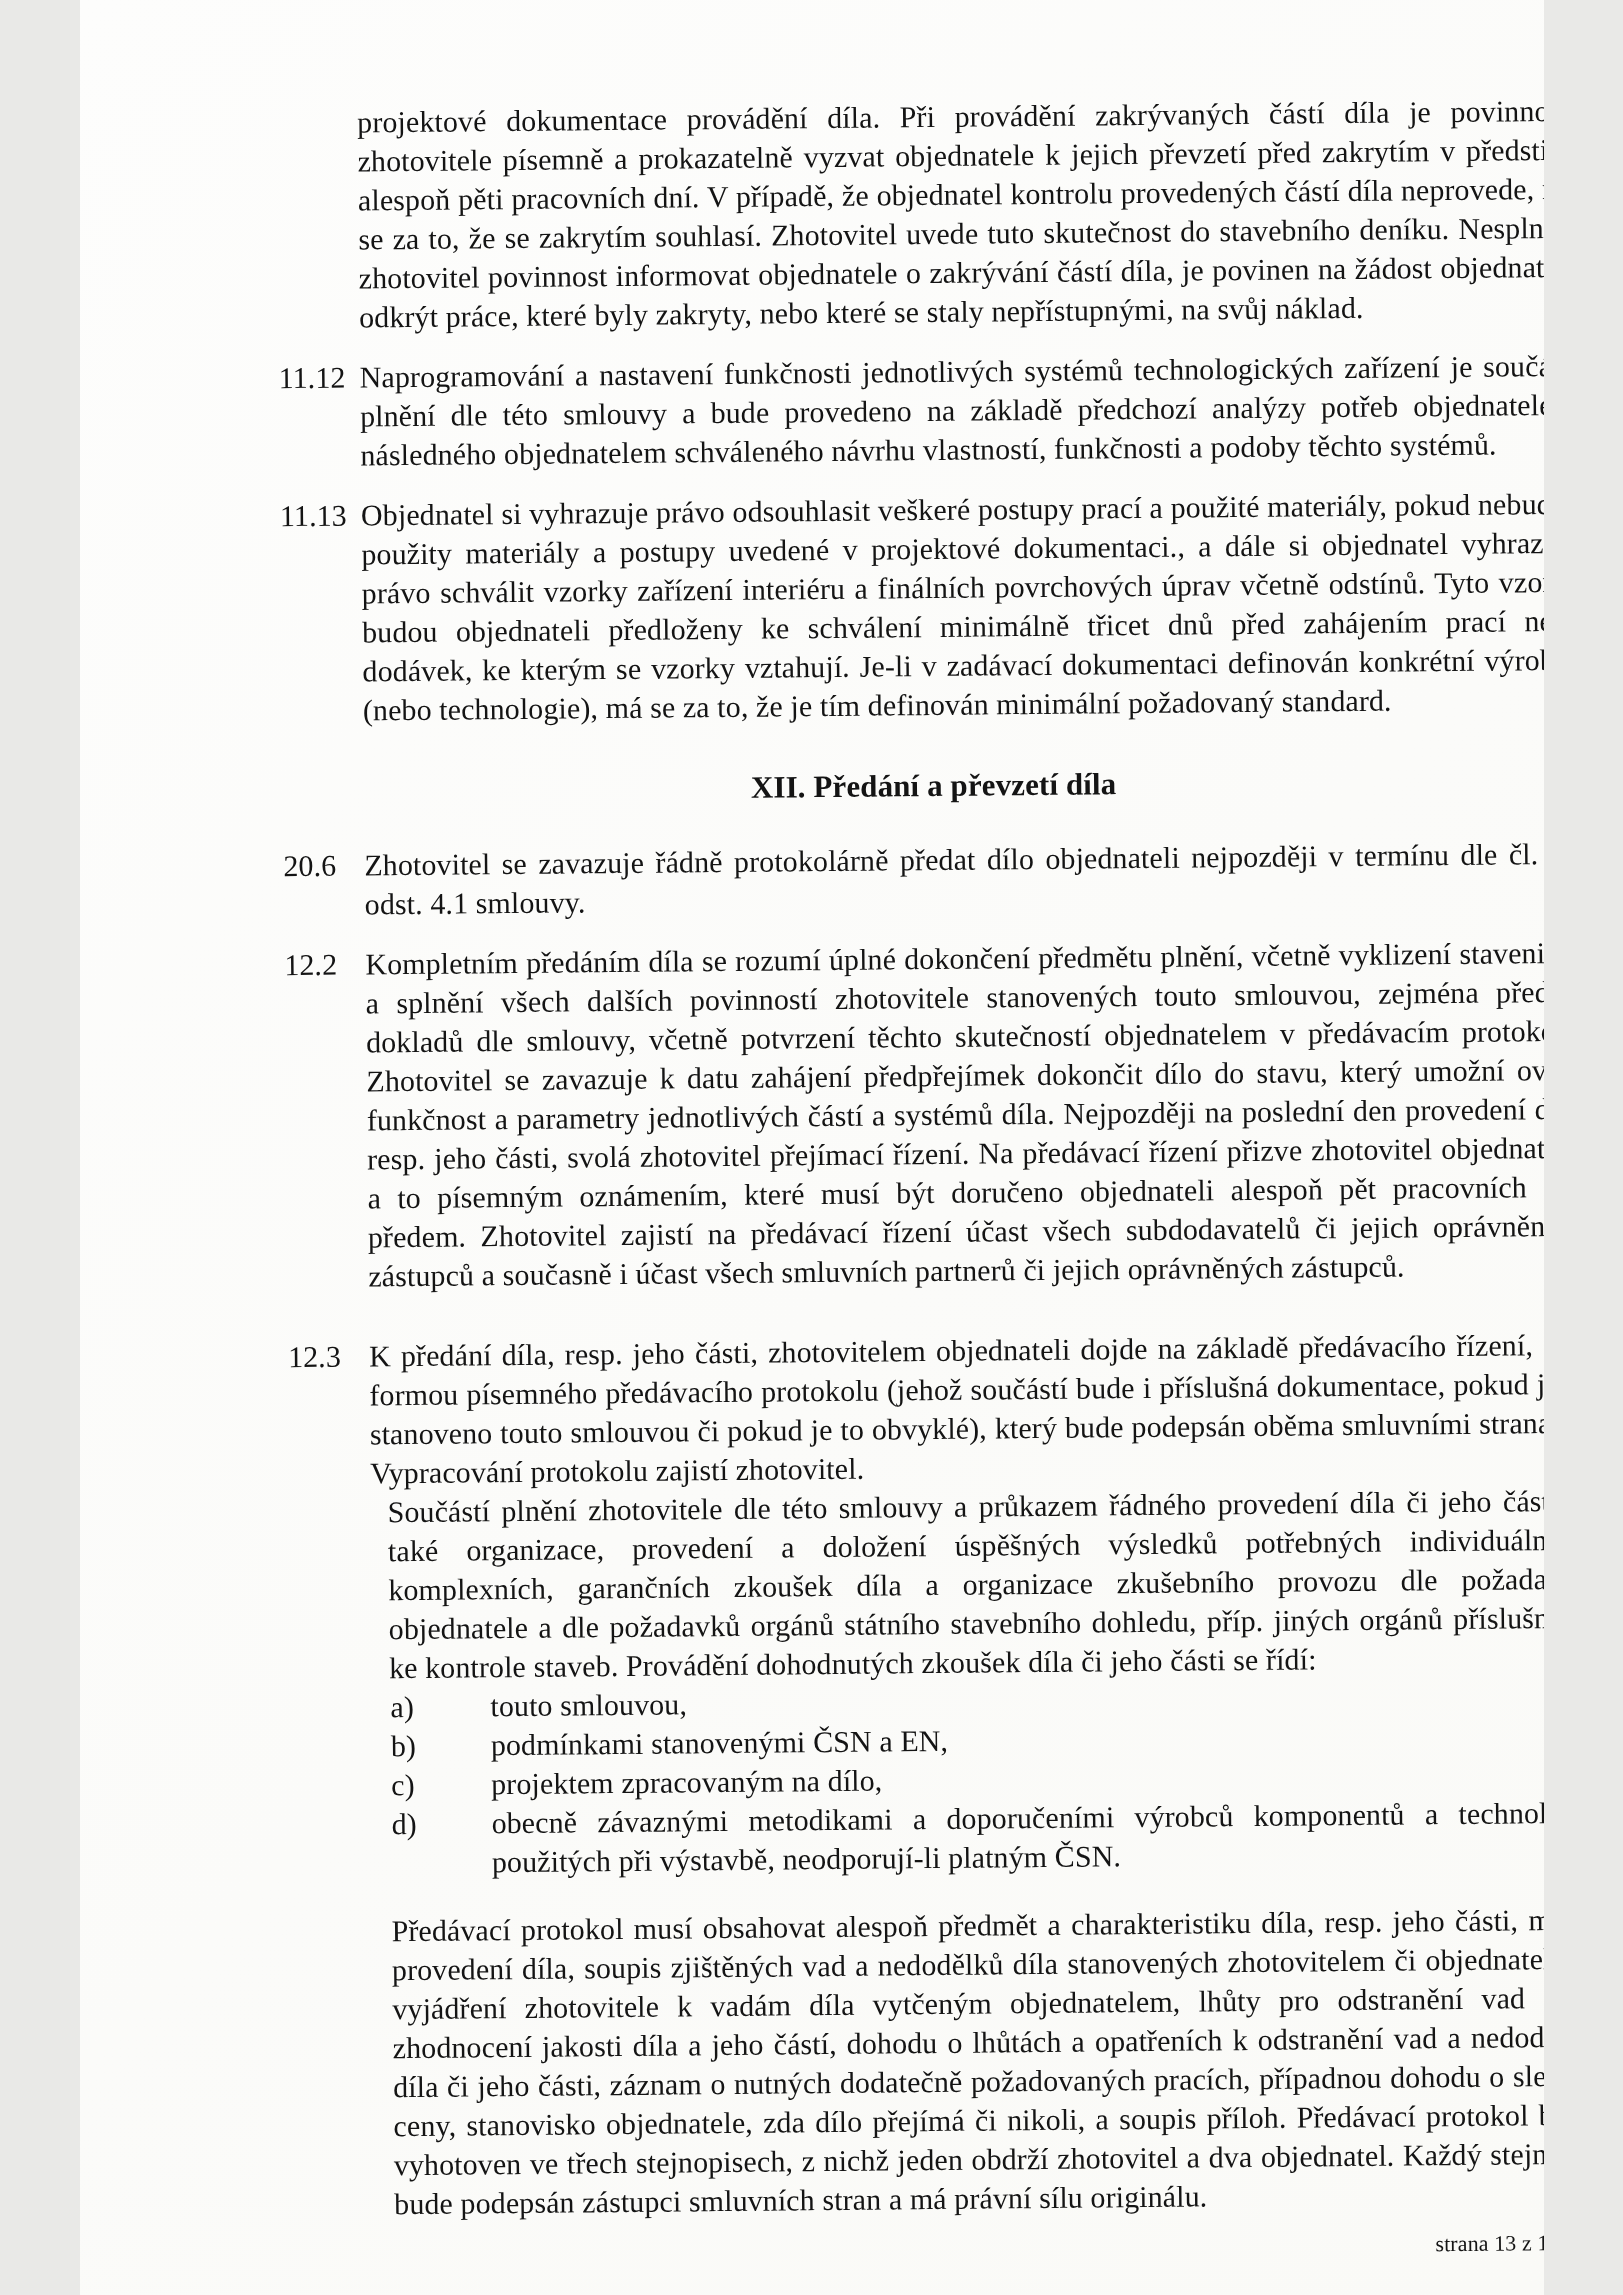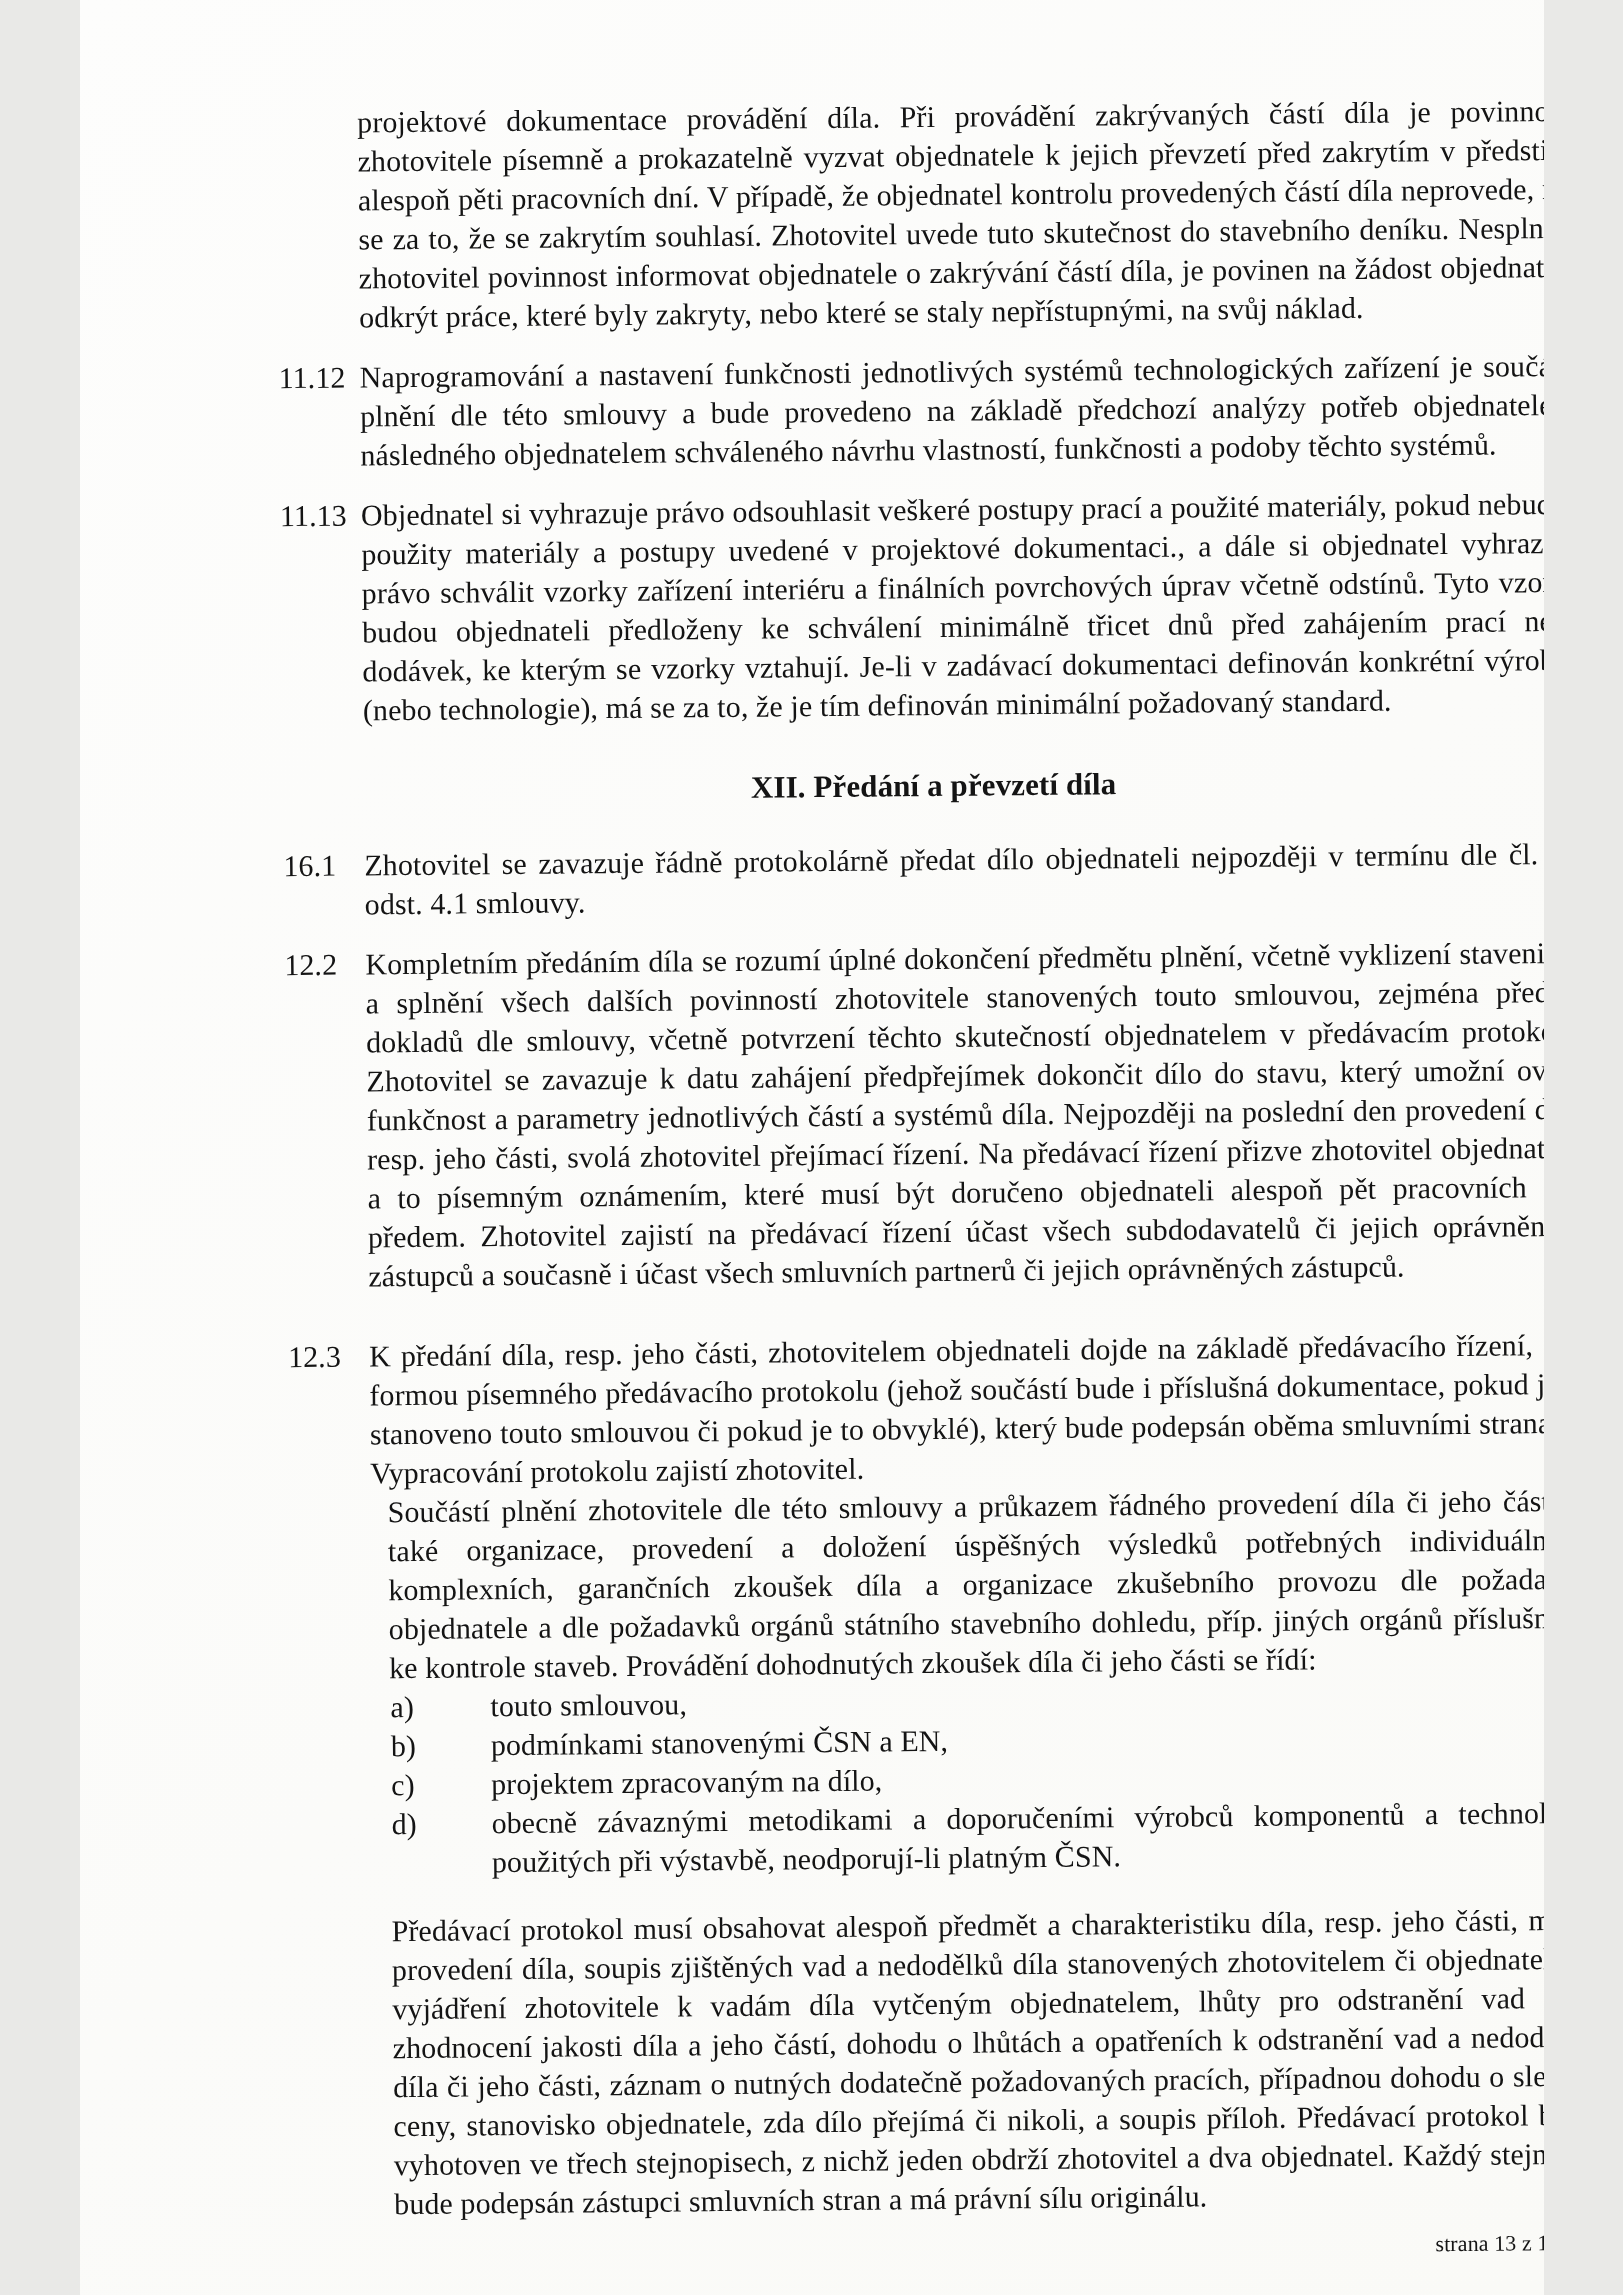--- a/index.html
+++ b/index.html
@@ -97,21 +97,21 @@
     </div>
 
     <div class="clause">
       <span class="num">11.13</span>
       <p class="clause-body">Objednatel si vyhrazuje právo odsouhlasit veškeré postupy prací a použité materiály, pokud nebudou použity materiály a postupy uvedené v projektové dokumentaci., a dále si objednatel vyhrazuju právo schválit vzorky zařízení interiéru a finálních povrchových úprav včetně odstínů. Tyto vzorky budou objednateli předloženy ke schválení minimálně třicet dnů před zahájením prací nebo dodávek, ke kterým se vzorky vztahují. Je-li v zadávací dokumentaci definován konkrétní výrobek (nebo technologie), má se za to, že je tím definován minimální požadovaný standard.</p>
     </div>
 
     <h2 class="heading">XII. Předání a převzetí díla</h2>
 
     <div class="clause after-heading">
-      <span class="num">16.1</span>
+      <span class="num">20.6</span>
       <p class="clause-body">Zhotovitel se zavazuje řádně protokolárně předat dílo objednateli nejpozději v termínu dle čl. IV. odst. 4.1 smlouvy.</p>
     </div>
 
     <div class="clause">
       <span class="num">12.2</span>
       <p class="clause-body">Kompletním předáním díla se rozumí úplné dokončení předmětu plnění, včetně vyklizení staveniště, a splnění všech dalších povinností zhotovitele stanovených touto smlouvou, zejména předání dokladů dle smlouvy, včetně potvrzení těchto skutečností objednatelem v předávacím protokolu. Zhotovitel se zavazuje k datu zahájení předpřejímek dokončit dílo do stavu, který umožní ověřit funkčnost a parametry jednotlivých částí a systémů díla. Nejpozději na poslední den provedení díla, resp. jeho části, svolá zhotovitel přejímací řízení. Na předávací řízení přizve zhotovitel objednatele, a to písemným oznámením, které musí být doručeno objednateli alespoň pět pracovních dnů předem. Zhotovitel zajistí na předávací řízení účast všech subdodavatelů či jejich oprávněných zástupců a současně i účast všech smluvních partnerů či jejich oprávněných zástupců.</p>
     </div>
 
     <div class="clause" style="margin-top:41px;">
       <span class="num">12.3</span>

